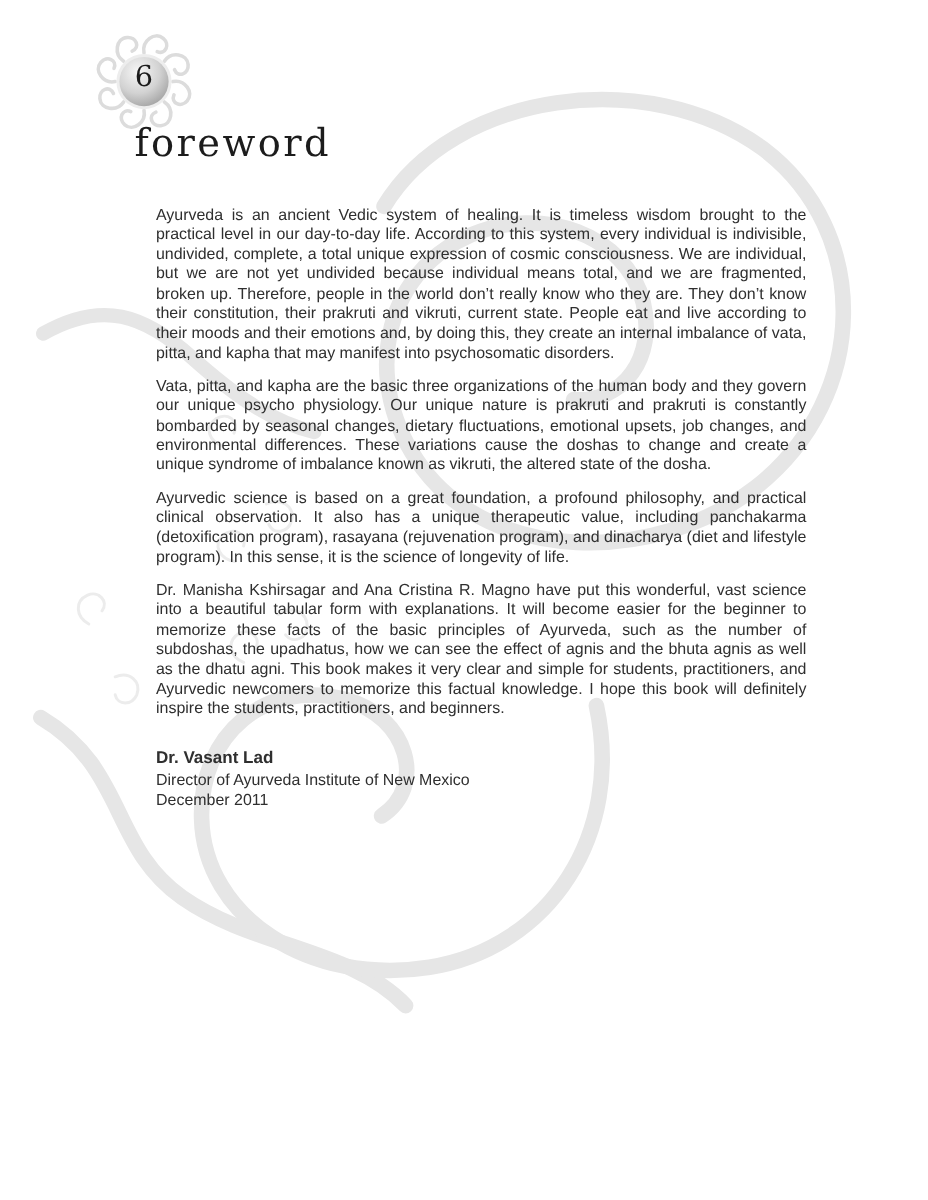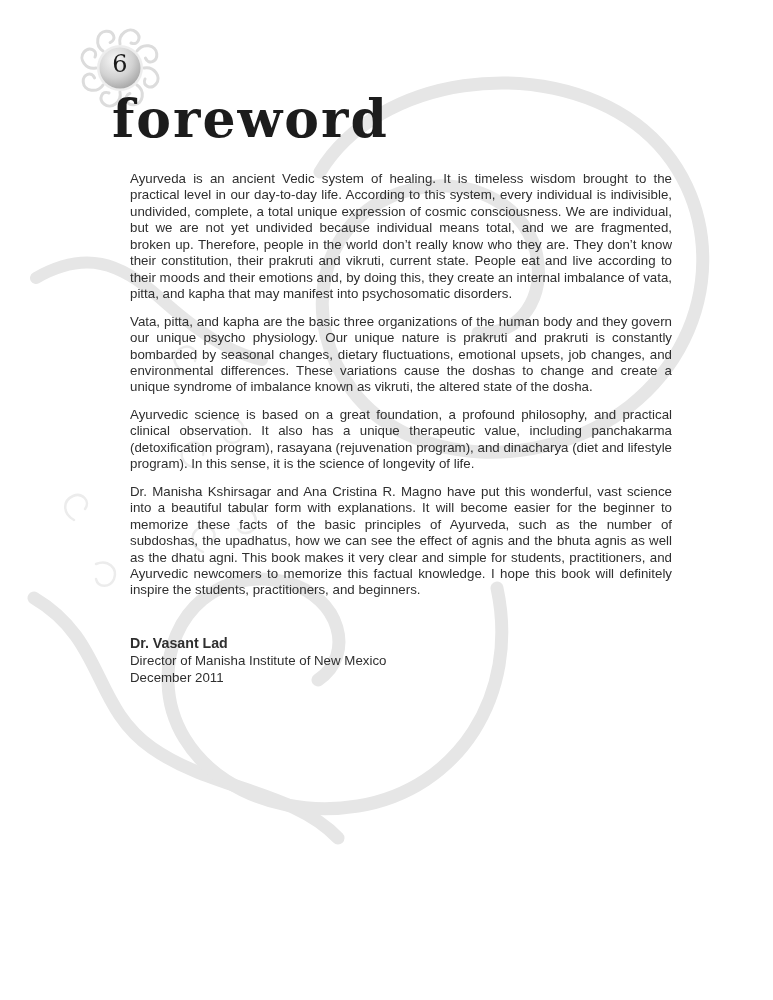--- a/index.html
+++ b/index.html
@@ -27,34 +27,34 @@
   .badge svg{position:absolute;left:0;top:0;}
   .badge-num{
     position:absolute;left:0;top:30px;width:92px;
     text-align:center;
     font-family:"DejaVu Serif",serif;
     font-size:24px;line-height:24px;color:#1b1b1b;
   }
   .title{
     position:absolute;left:112px;top:97px;
     font-family:"DejaVu Serif",serif;
-    font-weight:700;
-    font-size:52px;line-height:44px;
+    font-weight:400;
+    font-size:32px;line-height:44px;
     letter-spacing:2px;
     text-transform:lowercase;
     color:#1c1c1c;
   }
   .body-col{
     position:absolute;left:130px;top:171px;width:542px;
     font-size:13.3px;line-height:16.45px;
     color:var(--text-color);
     text-align:justify;
   }
   .body-col p{margin:0 0 11px 0;}
-  .signature{margin-top:36px;text-align:left;}
+  .signature{margin-top:25px;text-align:left;}
   .signature p{margin:0;line-height:17.2px;}
   .sig-name{font-weight:bold;font-size:14.2px;}
 </style>
 </head>
 <body>
 
 <div class="page">
 
   <svg class="ornaments" viewBox="0 0 773 1000" aria-hidden="true">
     <g fill="none" stroke="var(--ornament-color)" stroke-linecap="round">
@@ -133,18 +133,18 @@
   <h1 class="title">Foreword</h1>
 
   <div class="body-col">
     <p>Ayurveda is an ancient Vedic system of healing. It is timeless wisdom brought to the practical level in our day-to-day life. According to this system, every individual is indivisible, undivided, complete, a total unique expression of cosmic consciousness. We are individual, but we are not yet undivided because individual means total, and we are fragmented, broken up. Therefore, people in the world don’t really know who they are. They don’t know their constitution, their prakruti and vikruti, current state. People eat and live according to their moods and their emotions and, by doing this, they create an internal imbalance of vata, pitta, and kapha that may manifest into psychosomatic disorders.</p>
     <p>Vata, pitta, and kapha are the basic three organizations of the human body and they govern our unique psycho physiology. Our unique nature is prakruti and prakruti is constantly bombarded by seasonal changes, dietary fluctuations, emotional upsets, job changes, and environmental differences. These variations cause the doshas to change and create a unique syndrome of imbalance known as vikruti, the altered state of the dosha.</p>
     <p>Ayurvedic science is based on a great foundation, a profound philosophy, and practical clinical observation. It also has a unique therapeutic value, including panchakarma (detoxification program), rasayana (rejuvenation program), and dinacharya (diet and lifestyle program). In this sense, it is the science of longevity of life.</p>
     <p>Dr. Manisha Kshirsagar and Ana Cristina R. Magno have put this wonderful, vast science into a beautiful tabular form with explanations. It will become easier for the beginner to memorize these facts of the basic principles of Ayurveda, such as the number of subdoshas, the upadhatus, how we can see the effect of agnis and the bhuta agnis as well as the dhatu agni. This book makes it very clear and simple for students, practitioners, and Ayurvedic newcomers to memorize this factual knowledge. I hope this book will definitely inspire the students, practitioners, and beginners.</p>
 
     <div class="signature">
       <p class="sig-name">Dr. Vasant Lad</p>
-      <p class="sig-role">Director of Manisha Institute of New Mexico</p>
+      <p class="sig-role">Director of Ayurveda Institute of New Mexico</p>
       <p class="sig-date">December 2011</p>
     </div>
   </div>
 
 </div>
 
 </body></html>

